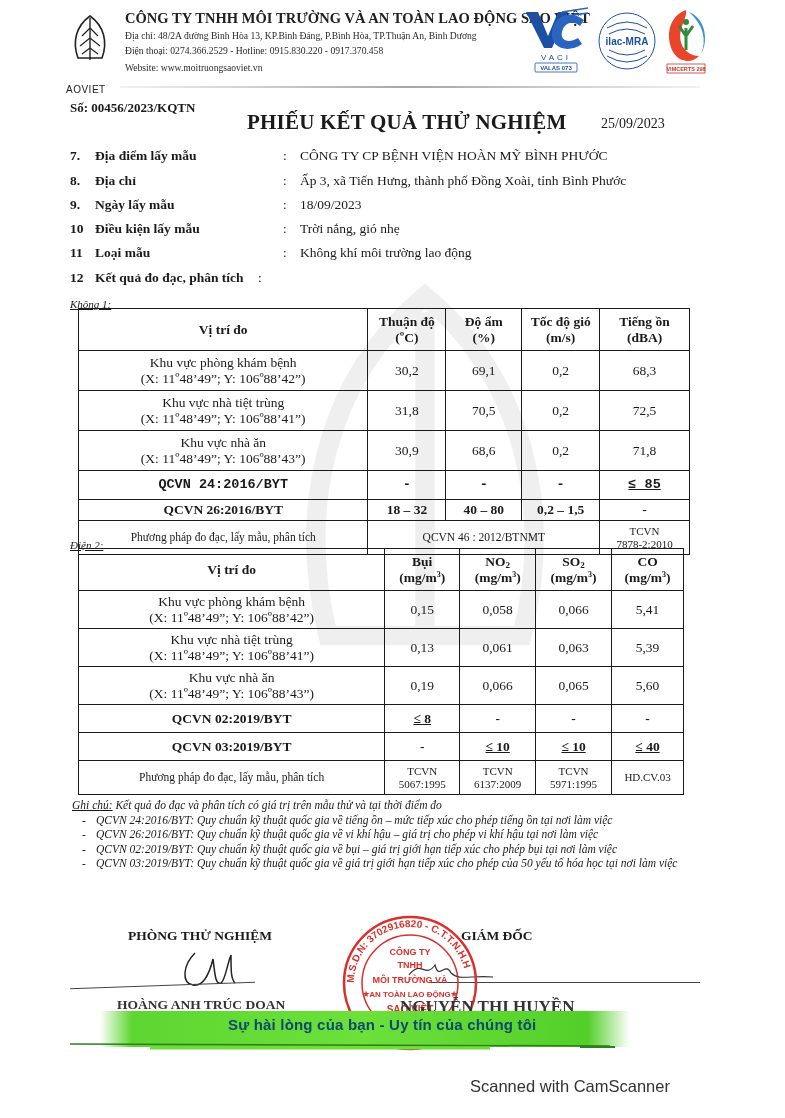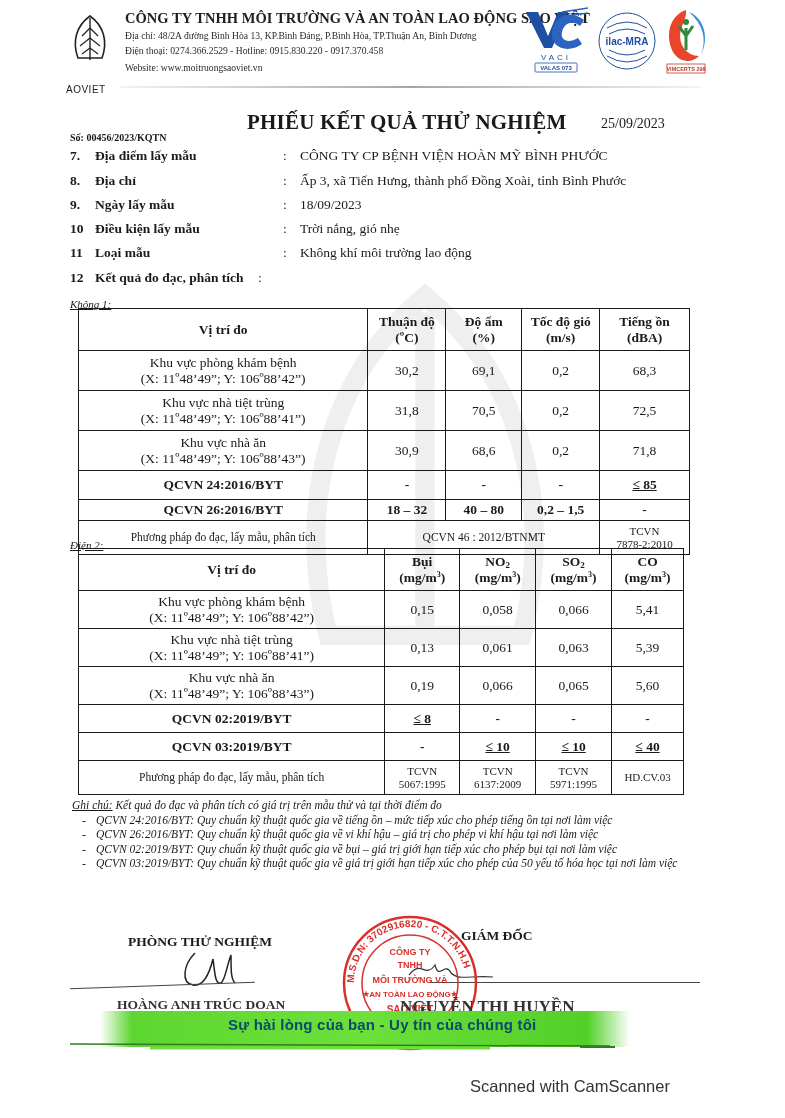--- a/index.html
+++ b/index.html
@@ -13,21 +13,21 @@
   .logo-left .brand { position: absolute; left: -4px; top: 50px; font-family: "Liberation Sans", sans-serif; font-size: 10px; letter-spacing: 0.5px; color: #222; margin-top: 20px; }
   .co-name { position: absolute; left: 125px; top: 10px; font-size: 14.5px; font-weight: bold; color: #202020; letter-spacing: 0.05px; }
   .co-line { position: absolute; left: 125px; font-size: 9.6px; color: #2a2a2a; }
   .l1 { top: 30px; } .l2 { top: 45px; } .l3 { top: 62px; }
   .logo-vaci { position: absolute; left: 522px; top: 6px; width: 68px; height: 68px; }
   .logo-ilac { position: absolute; left: 597px; top: 8px; width: 60px; height: 66px; }
   .logo-vim { position: absolute; left: 661px; top: 6px; width: 50px; height: 70px; }
   .hdr-rule { position: absolute; left: 120px; top: 86px; width: 580px; height: 2px; background: linear-gradient(90deg, rgba(0,0,0,0.05), rgba(0,0,0,0.35), rgba(0,0,0,0.05)); }
 
   
-  .doc-no { position: absolute; left: 70px; top: 132px; font-size: 10px; font-weight: bold; }
+  .doc-no { position: absolute; left: 70px; top: 100px; font-size: 13px; font-weight: bold; }
   .doc-title { position: absolute; left: 247px; top: 110px; font-size: 21px; font-weight: bold; letter-spacing: 0.2px; }
   .doc-date { position: absolute; left: 601px; top: 116px; font-size: 14px; }
 
   
   .info { position: absolute; left: 70px; width: 640px; font-size: 13.5px; }
   .info .num { position: absolute; left: 0; width: 24px; font-weight: bold; }
   .info .lbl { position: absolute; left: 25px; font-weight: bold; }
   .info .colon { position: absolute; left: 213px; }
   .info .val { position: absolute; left: 230px; }
 
@@ -46,21 +46,21 @@
   .le { text-decoration: underline; }
 
   
   .notes { position: absolute; left: 72px; top: 798px; width: 640px; font-size: 11.5px; font-style: italic; line-height: 14.6px; }
   .notes .head-lbl { text-decoration: underline; }
   .notes ul { list-style: none; }
   .notes li { position: relative; padding-left: 24px; }
   .notes li::before { content: "-"; position: absolute; left: 10px; }
 
   
-  .sig-lab { position: absolute; left: 128px; top: 928px; font-size: 13.5px; font-weight: bold; margin-top: 6px; }
+  .sig-lab { position: absolute; left: 128px; top: 928px; font-size: 13.5px; font-weight: bold; }
   .sig-dir { position: absolute; left: 461px; top: 928px; font-size: 13.5px; font-weight: bold; }
   .sig-name1 { position: absolute; left: 117px; top: 997px; font-size: 13.5px; font-weight: bold; color: #333; }
   .sig-name2 { position: absolute; left: 400px; top: 997px; font-size: 17px; font-weight: bold; color: #333; }
   .sign-scribble1 { position: absolute; left: 175px; top: 945px; width: 70px; height: 50px; }
   .sign-scribble2 { position: absolute; left: 405px; top: 955px; width: 90px; height: 30px; }
   .stamp { position: absolute; left: 340px; top: 913px; width: 140px; height: 140px; }
   .banner { position: absolute; left: 100px; top: 1011px; width: 530px; height: 36px;
             background: linear-gradient(90deg, rgba(120,220,60,0.0) 0%, #5ed631 6%, #6de03a 50%, #53cf29 92%, rgba(120,220,60,0.0) 100%); }
   .banner-text { position: absolute; left: 228px; top: 1016px; font-family: "Liberation Sans", sans-serif; font-size: 15px; font-weight: bold; color: #0c4a6e; letter-spacing: 0.2px; }
   .banner-lines { position: absolute; left: 70px; top: 1040px; width: 560px; height: 10px; }
@@ -186,21 +186,21 @@
     <td>0,2</td>
     <td>72,5</td>
   </tr>
   <tr style="height:40px;">
     <td class="loc"><span>Khu vực nhà ăn</span><br><span>(X: 11º48’49”; Y: 106º88’43”)</span></td>
     <td>30,9</td>
     <td>68,6</td>
     <td>0,2</td>
     <td>71,8</td>
   </tr>
-  <tr style="height:29px;">
+  <tr style="height:29px;font-family:Liberation Mono, monospace;">
     <td class="std">QCVN 24:2016/BYT</td>
     <td class="bold">-</td>
     <td class="bold">-</td>
     <td class="bold">-</td>
     <td class="bold le">≤ 85</td>
   </tr>
   <tr style="height:21px;">
     <td class="std">QCVN 26:2016/BYT</td>
     <td class="bold">18 – 32</td>
     <td class="bold">40 – 80</td>

